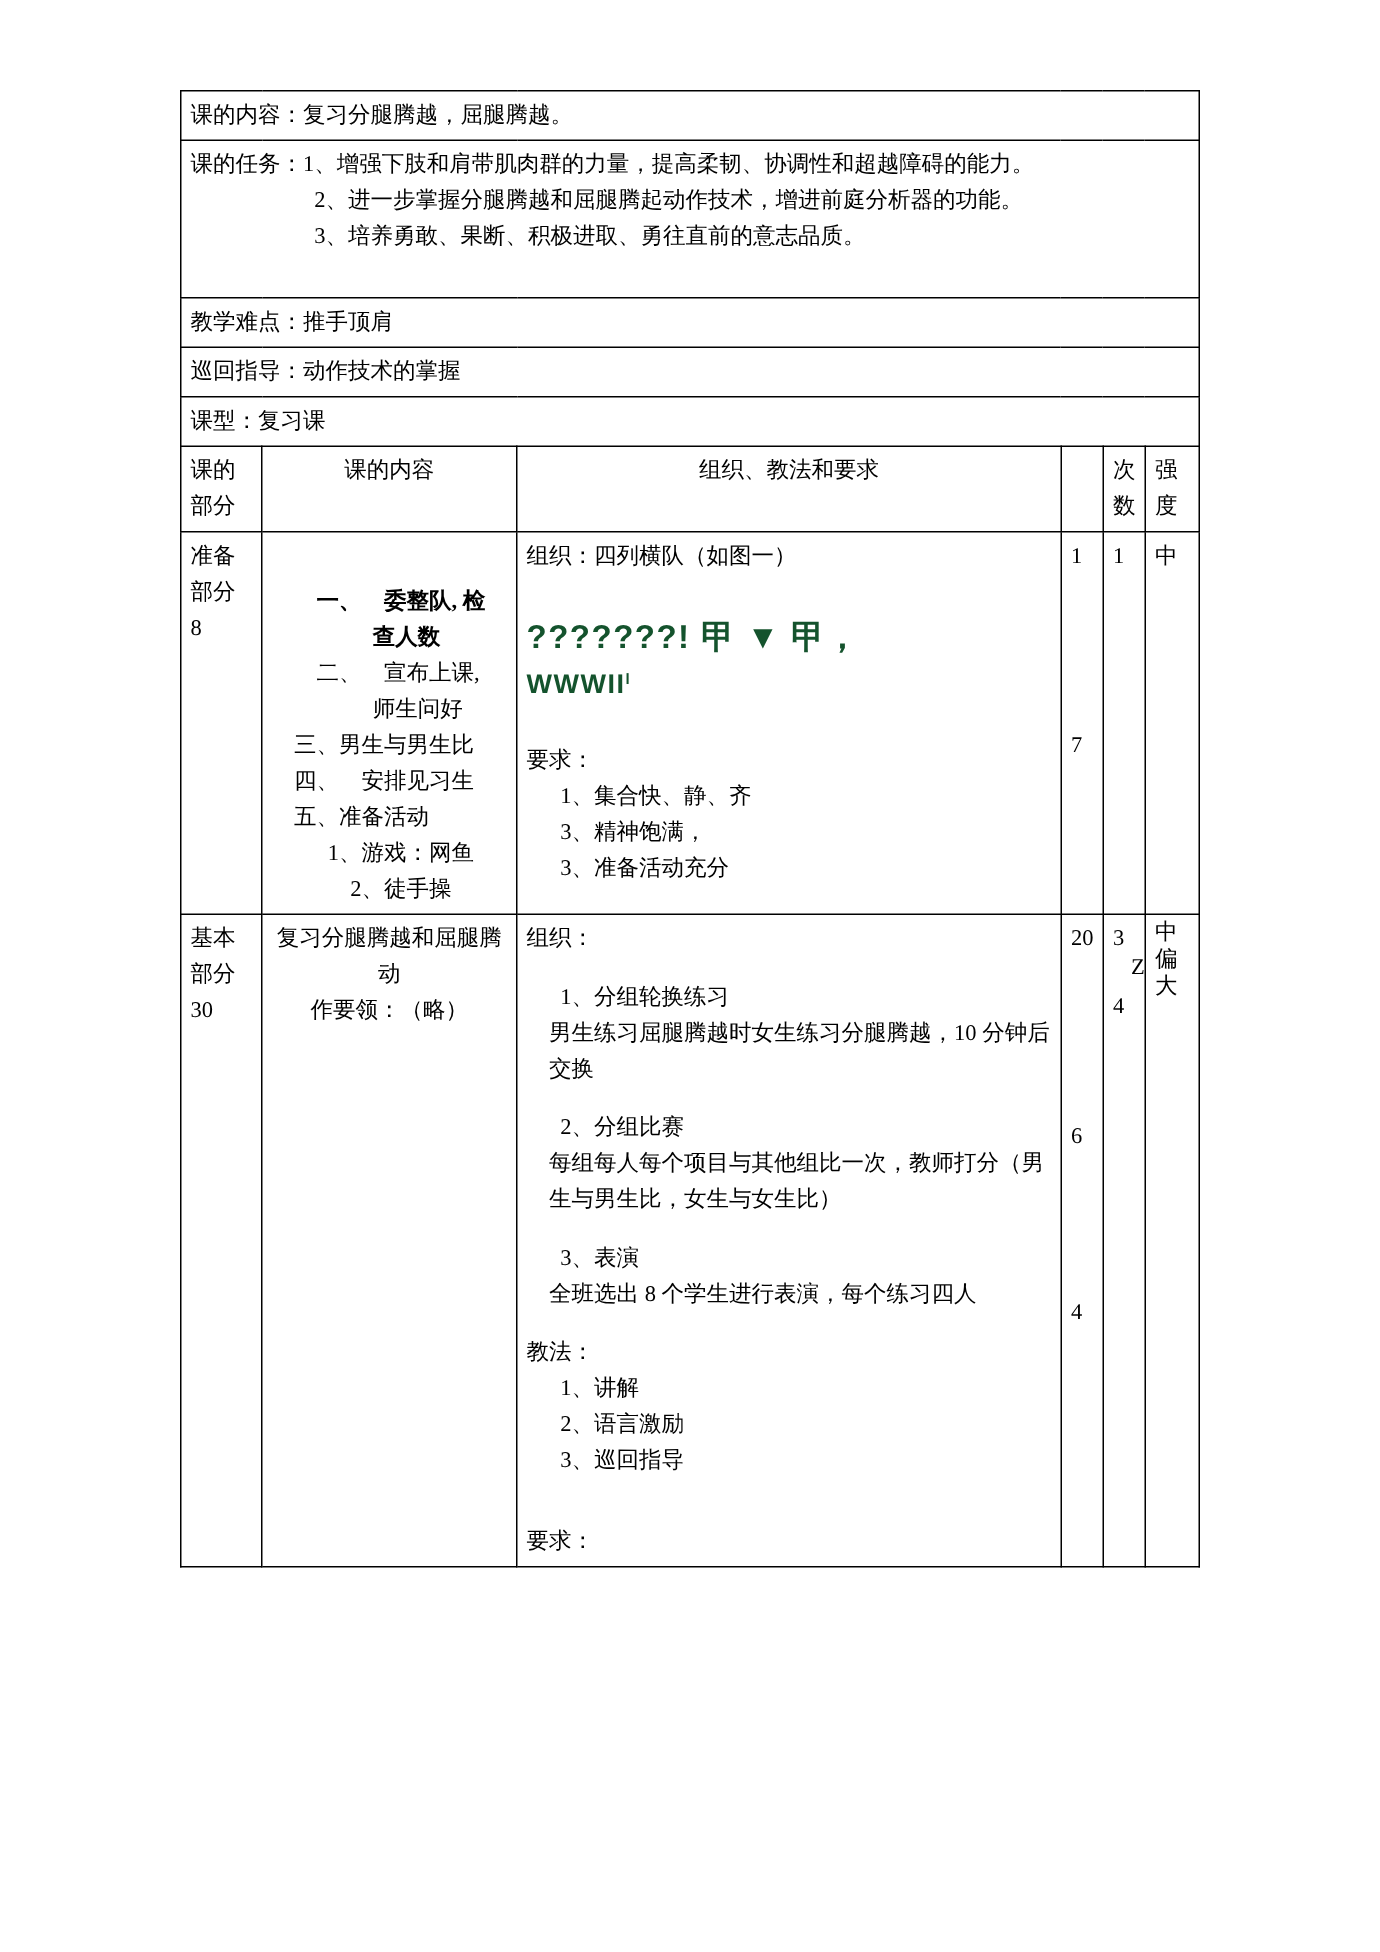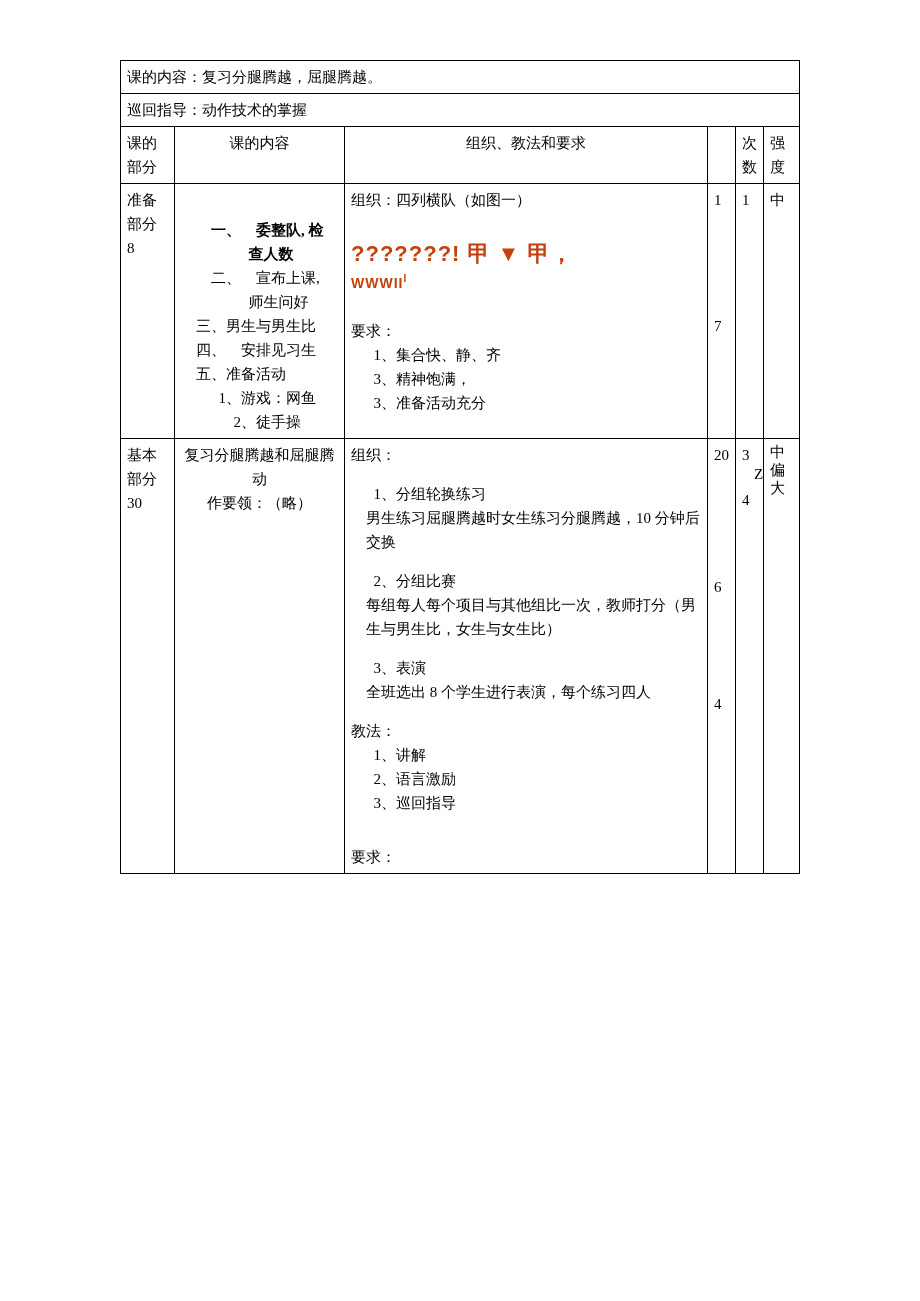--- a/index.html
+++ b/index.html
@@ -33,30 +33,30 @@
   .task-block {
     padding: 4px 6px;
   }
   .task-indent {
     margin-left: 5.5em;
   }
   .section-head td {
     text-align: center;
   }
   .formation-text {
-    color: #c2410c;
+    color: #14532d;
     font-family: sans-serif;
     font-weight: bold;
   }
   .formation-line1 {
     font-size: 22px;
     letter-spacing: 1px;
   }
   .formation-line2 {
-    font-size: 14px;
+    font-size: 18px;
     letter-spacing: 1px;
   }
   .sup {
     font-size: 10px;
     vertical-align: super;
   }
   .content-list {
     padding-left: 1em;
   }
   .indent1 { margin-left: 1.5em; }
@@ -84,28 +84,48 @@
     <col class="col-n3">
   </colgroup>
 
   <tbody>
         <tr class="header-row">
     <td colspan="6">
       <span>课的内容：</span><span>复习分腿腾越，屈腿腾越。</span>
     </td>
   </tr>
 
-
+  <tr class="header-row">
+    <td colspan="6" class="task-block">
+      <div>
+        <span>课的任务：</span><span>1、增强下肢和肩带肌肉群的力量，提高柔韧、协调性和超越障碍的能力。</span>
+      </div>
+      <div class="task-indent">2、进一步掌握分腿腾越和屈腿腾起动作技术，增进前庭分析器的功能。</div>
+      <div class="task-indent">3、培养勇敢、果断、积极进取、勇往直前的意志品质。</div>
+      <div style="height:1.6em;"></div>
+    </td>
+  </tr>
+
+  <tr class="header-row">
+    <td colspan="6">
+      <span>教学难点：</span><span>推手顶肩</span>
+    </td>
+  </tr>
 
   <tr class="header-row">
     <td colspan="6">
       <span>巡回指导：</span><span>动作技术的掌握</span>
     </td>
   </tr>
 
+  <tr class="header-row">
+    <td colspan="6">
+      <span>课型：</span><span>复习课</span>
+    </td>
+  </tr>
 
   <tr class="section-head">
     <td style="text-align:left;">课的部分</td>
     <td>课的内容</td>
     <td>组织、教法和要求</td>
     <td></td>
     <td style="text-align:left;margin-left:39px;">次数</td>
     <td style="text-align:left;">强度</td>
   </tr>
 
@@ -187,19 +207,19 @@
     </td>
     <td>
       <div>
         <span>3</span>
         <div style="margin-left:0.8em; line-height:1;"><span>Z</span></div>
       </div>
       <div style="height:0.4em;"></div>
       <div>4</div>
     </td>
     <td>
-      <div style="line-height:1.2;">中偏大</div>
+      <div style="line-height:1.2;font-family:Liberation Mono, monospace;">中偏大</div>
     </td>
   </tr>
 
 </tbody>
     </table>
 </div>
 
 </body></html>

